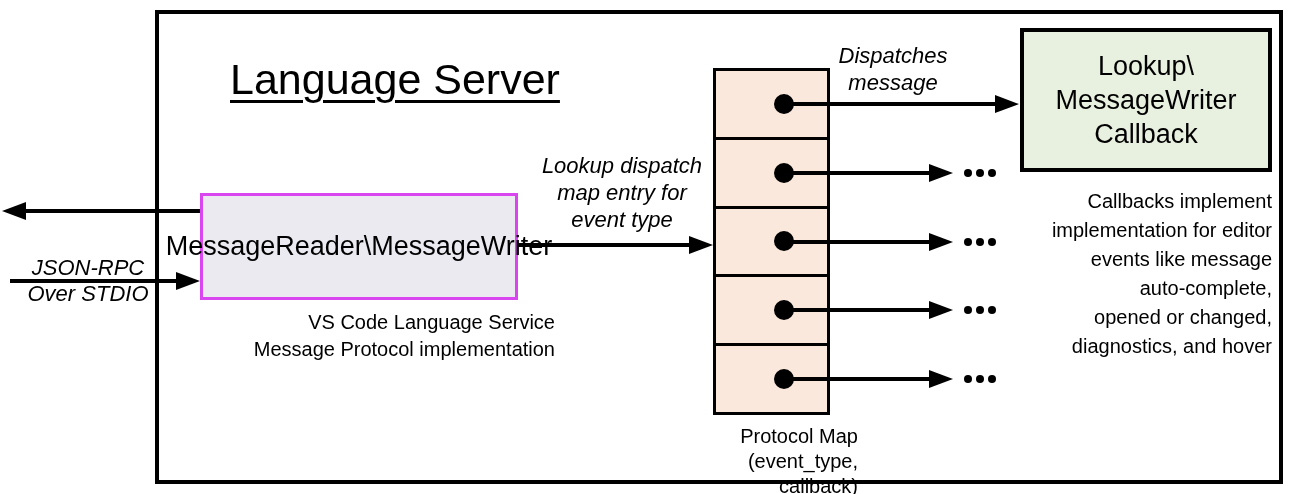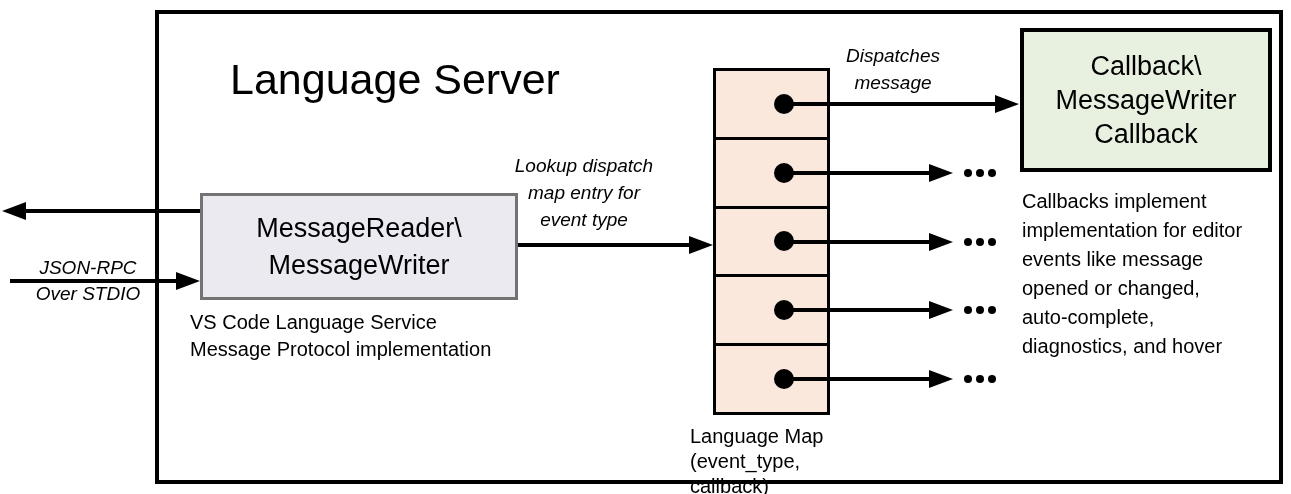--- a/index.html
+++ b/index.html
@@ -11,34 +11,34 @@
     color:#000;
     overflow:hidden;
   }
   .outer-box{
     position:absolute;left:155px;top:10px;width:1128px;height:474px;
     border:4px solid #000;box-sizing:border-box;background:#fff;
   }
   .title{
     position:absolute;left:230px;top:56px;width:326px;
     font-size:43px;line-height:46px;text-align:left;
-    text-decoration-thickness:3px;text-underline-offset:6px;
+    text-decoration:underline;text-decoration-thickness:3px;text-underline-offset:6px;
     white-space:nowrap;
   }
   .shaft{position:absolute;height:4px;background:#000;}
   .head{position:absolute;width:0;height:0;border-top:9px solid transparent;border-bottom:9px solid transparent;}
   .head-right{border-left:24px solid #000;}
   .head-left{border-right:24px solid #000;}
-  .label{position:absolute;text-align:center;font-size:19px;line-height:26px;}
+  .label{position:absolute;text-align:center;font-size:22px;line-height:26px;}
   .italic{font-style:italic;}
-  .caption{position:absolute;text-align:left;font-size:20px;}
+  .caption{position:absolute;text-align:right;font-size:20px;}
   .msg-box{
     position:absolute;left:200px;top:193px;width:318px;height:107px;
-    box-sizing:border-box;border:3px solid #737373;background:#eceaf1;
-    display:flex;flex-direction:column;align-items:center;justify-content:center;
+    box-sizing:border-box;border:3px solid #d946ef;background:#eceaf1;
+    display:flex;flex-direction:row;align-items:center;justify-content:center;
     font-size:27px;line-height:37px;text-align:center;
   }
   .callback-box{
     position:absolute;left:1020px;top:28px;width:252px;height:144px;
     box-sizing:border-box;border:4px solid #000;background:#e8f0df;
     display:flex;flex-direction:column;align-items:center;justify-content:center;
     font-size:27px;line-height:34px;text-align:center;
   }
   .dispatch-map{
     position:absolute;left:713px;top:68px;width:117px;height:347px;
@@ -79,21 +79,21 @@
 
   <div class="msg-box">
     <div>MessageReader\</div>
     <div>MessageWriter</div>
   </div>
   <div class="caption" style="left:190px;top:309px;width:365px;line-height:27px;">
     <div>VS Code Language Service</div>
     <div>Message Protocol implementation</div>
   </div>
 
-  <div class="label italic" style="left:494px;top:152px;width:180px;line-height:27px;">
+  <div class="label italic" style="left:532px;top:152px;width:180px;line-height:27px;">
     <div>Lookup dispatch</div>
     <div>map entry for</div>
     <div>event type</div>
   </div>
   <div class="shaft" style="left:518px;top:243px;width:172px;"></div>
   <div class="head head-right" style="left:689px;top:236px;"></div>
 
   <div class="dispatch-map">
     <div class="dm-cell">
         <span class="dot"></span>
@@ -106,21 +106,21 @@
       </div>
     <div class="dm-cell">
         <span class="dot"></span>
       </div>
     <div class="dm-cell">
         <span class="dot"></span>
       </div>
   </div>
 
   <div class="caption" style="left:690px;top:424px;width:168px;line-height:25px;">
-    <div>Language Map</div>
+    <div>Protocol Map</div>
     <div>(event_type, callback)</div>
   </div>
 
   <div class="label italic" style="left:833px;top:42px;width:120px;line-height:27px;">
     <div>Dispatches</div>
     <div>message</div>
   </div>
 
   <div class="shaft" style="left:784px;top:102px;width:212px;"></div>
   <div class="head head-right" style="left:995px;top:95px;"></div>
@@ -151,27 +151,27 @@
 
   <div class="shaft" style="left:784px;top:377px;width:146px;"></div>
   <div class="head head-right" style="left:929px;top:370px;"></div>
   <div class="ellipsis" style="left:964px;top:375px;">
       <i></i>
       <i></i>
       <i></i>
     </div>
 
   <div class="callback-box">
-    <div>Callback\</div>
+    <div>Lookup\</div>
     <div>MessageWriter</div>
     <div>Callback</div>
   </div>
 
   <div class="caption" style="left:1022px;top:187px;width:250px;line-height:29px;">
     <div>Callbacks implement</div>
     <div>implementation for editor</div>
     <div>events like message</div>
+    <div>auto-complete,</div>
     <div>opened or changed,</div>
-    <div>auto-complete,</div>
     <div>diagnostics, and hover</div>
   </div>
 
 </div>
 
 </body></html>

